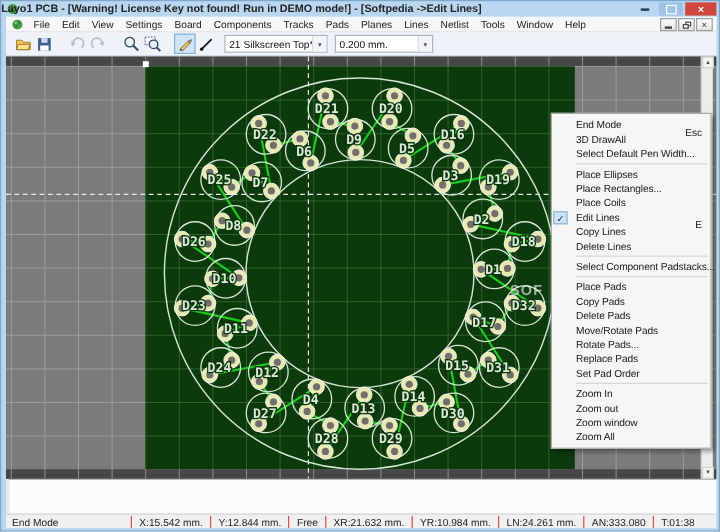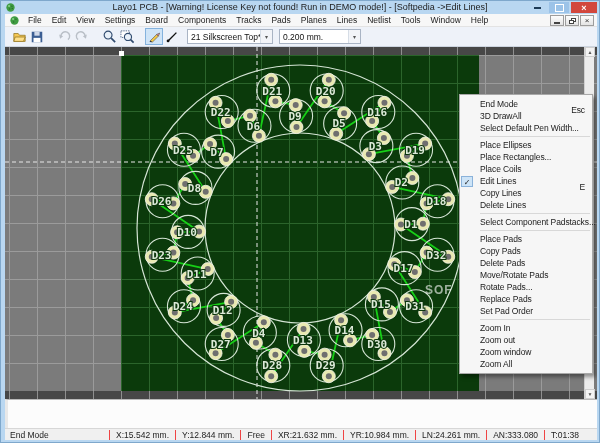--- a/index.html
+++ b/index.html
@@ -5,22 +5,22 @@
   * { box-sizing: border-box; margin: 0; padding: 0; }
   html,body { width:600px; height:443px; overflow:hidden; }
   body { font-family:"Liberation Sans", sans-serif; }
 
   .win { position:relative; width:600px; height:443px; background:#b9d7f1;
          border:1px solid #7fa8cc; }
 
   
   .titlebar { position:absolute; left:0; top:0; right:0; height:13px; }
   .app-icon { position:absolute; left:5px; top:2px; width:9px; height:9px; }
-  .title-text { position:absolute; left:0; right:0; top:1px; text-align:center;
-                font-size:9px; color:#222; white-space:nowrap; }
+  .title-text { position:absolute; left:0; right:0; top:1px; text-align:left;
+                font-size:9px; color:#222; white-space:nowrap;font-weight:bold; }
   .cap-btns { position:absolute; right:2px; top:1px; display:flex; gap:2px; }
   .cap-btn { width:20px; height:11px; display:flex; align-items:center;
              justify-content:center; font-size:9px; color:#1d3a55; }
   .cap-min::after { content:""; width:7px; height:2px; background:#1d3a55; }
   .cap-max::after { content:""; width:7px; height:6px; border:1px solid #fff;
                     background:transparent; }
   .cap-max { background:#9cc3e8; }
   .cap-close { background:#d2473d; color:#fff; font-weight:bold; width:26px; }
 
   
@@ -73,21 +73,21 @@
            background:#0b3a0b;
            background-image:
              linear-gradient(90deg,#2b642b 1px,transparent 1px),
              linear-gradient(#2b642b 1px,transparent 1px);
            background-size:28px 28px; }
   .origin-dot { position:absolute; left:114px; top:4px; width:5px; height:5px;
                 background:#fff; }
   #pcb-svg { position:absolute; left:0; top:0; width:592px; height:352px; }
   .watermark { position:absolute; left:420px; top:188px; font-size:12px;
                font-weight:bold; color:rgba(255,255,255,.6);
-               letter-spacing:1px;margin-top:48px; }
+               letter-spacing:1px; }
 
   
   .vscroll { position:absolute; right:3px; top:0; bottom:0; width:10px;
              background:#ececec; border-left:1px solid #d0d0d0; z-index:5; }
   .vs-arrow { position:absolute; left:0; width:10px; height:10px; background:#f3f3f3;
               border:1px solid #cfcfcf; font-size:5px; color:#555; text-align:center;
               line-height:9px; }
   .vs-up { top:0; } .vs-down { bottom:0; }
 
   

